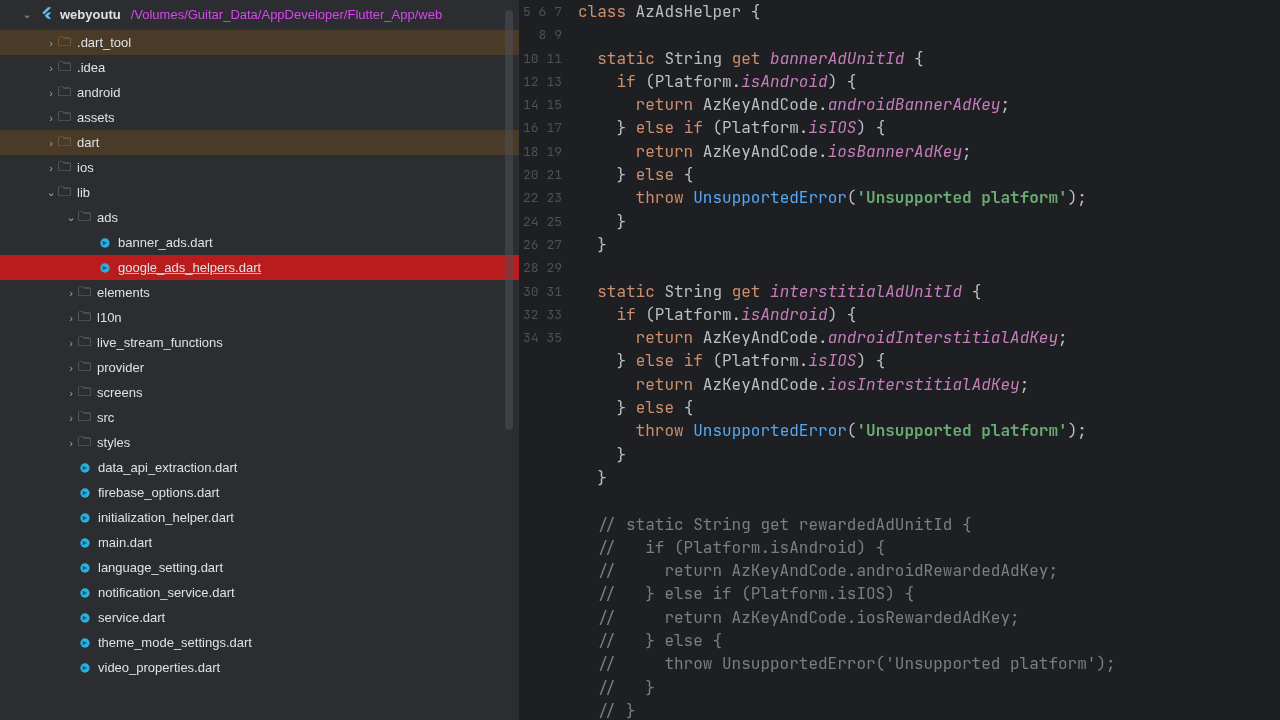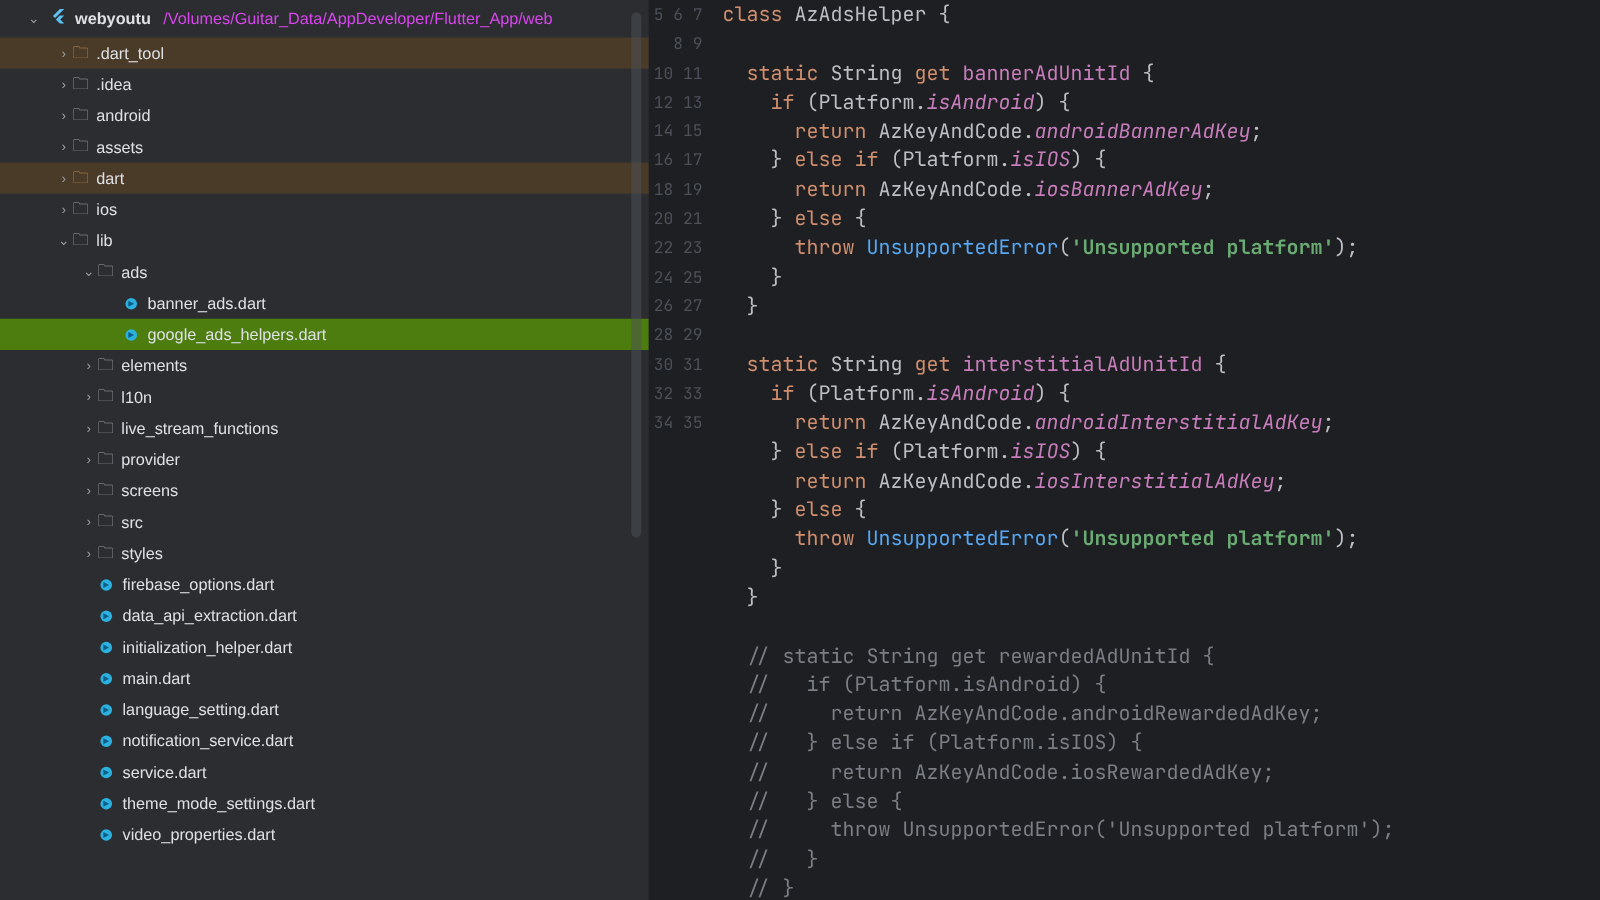--- a/index.html
+++ b/index.html
@@ -49,21 +49,21 @@
   padding-top: 2px;
 }
 .tree-row {
   display: flex;
   align-items: center;
   height: 25px;
   cursor: pointer;
   white-space: nowrap;
 }
 .tree-row.highlight-orange { background: #4a3a28; }
-.tree-row.selected { background: #4d7c0f; }
+.tree-row.selected { background: #b91c1c; text-decoration: underline; }
 .folder-icon { color: #9aa0a6; font-size: 13px; margin-right: 6px;}
 .folder-icon.orange { color: #c88a4a; }
 .dart-icon {
   width: 14px; height: 14px;
   display: inline-flex;
   align-items: center;
   justify-content: center;
   margin-right: 6px;
   font-size: 11px;
 }
@@ -89,21 +89,21 @@
 }
 .code {
   flex: 1;
   font-family: "JetBrains Mono", Consolas, monospace;
   font-size: 16px;
   line-height: 23.3px;
   white-space: pre;
   overflow: hidden;
 }
 .kw { color: #cf8e6d; }
-.getter { color: #c77dbb; }
+.getter { color: #c77dbb; font-style: italic; }
 .member { color: #c77dbb; font-style: italic; margin-top: 12px; }
 .err { color: #56a8f5; }
 .str { color: #6aab73; font-weight: bold; }
 .punc { color: #bcbec4; }
 .cmt { color: #7a7e85; }
 .scrollbar-track {
   position: absolute;
   left: 505px;
   top: 10px;
   width: 8px;
@@ -246,32 +246,32 @@
       </div>
       <div class="tree-row">
         <span class="indent-spacer" style="width: 64px;"></span>
         <span class="chevron"></span>
         <span class="dart-icon">
           <svg viewBox="0 0 24 24">
             <circle cx="12" cy="12" r="8" fill="#2cb1de"></circle>
             <path d="M8 8 L16 12 L8 16 Z" fill="#0d5f8a"></path>
           </svg>
         </span>
+        <span class="row-label">data_api_extraction.dart</span>
+      </div>
+      <div class="tree-row">
+        <span class="indent-spacer" style="width: 64px;"></span>
+        <span class="chevron"></span>
+        <span class="dart-icon">
+          <svg viewBox="0 0 24 24">
+            <circle cx="12" cy="12" r="8" fill="#2cb1de"></circle>
+            <path d="M8 8 L16 12 L8 16 Z" fill="#0d5f8a"></path>
+          </svg>
+        </span>
         <span class="row-label">firebase_options.dart</span>
-      </div>
-      <div class="tree-row">
-        <span class="indent-spacer" style="width: 64px;"></span>
-        <span class="chevron"></span>
-        <span class="dart-icon">
-          <svg viewBox="0 0 24 24">
-            <circle cx="12" cy="12" r="8" fill="#2cb1de"></circle>
-            <path d="M8 8 L16 12 L8 16 Z" fill="#0d5f8a"></path>
-          </svg>
-        </span>
-        <span class="row-label">data_api_extraction.dart</span>
       </div>
       <div class="tree-row">
         <span class="indent-spacer" style="width: 64px;"></span>
         <span class="chevron"></span>
         <span class="dart-icon">
           <svg viewBox="0 0 24 24">
             <circle cx="12" cy="12" r="8" fill="#2cb1de"></circle>
             <path d="M8 8 L16 12 L8 16 Z" fill="#0d5f8a"></path>
           </svg>
         </span>

